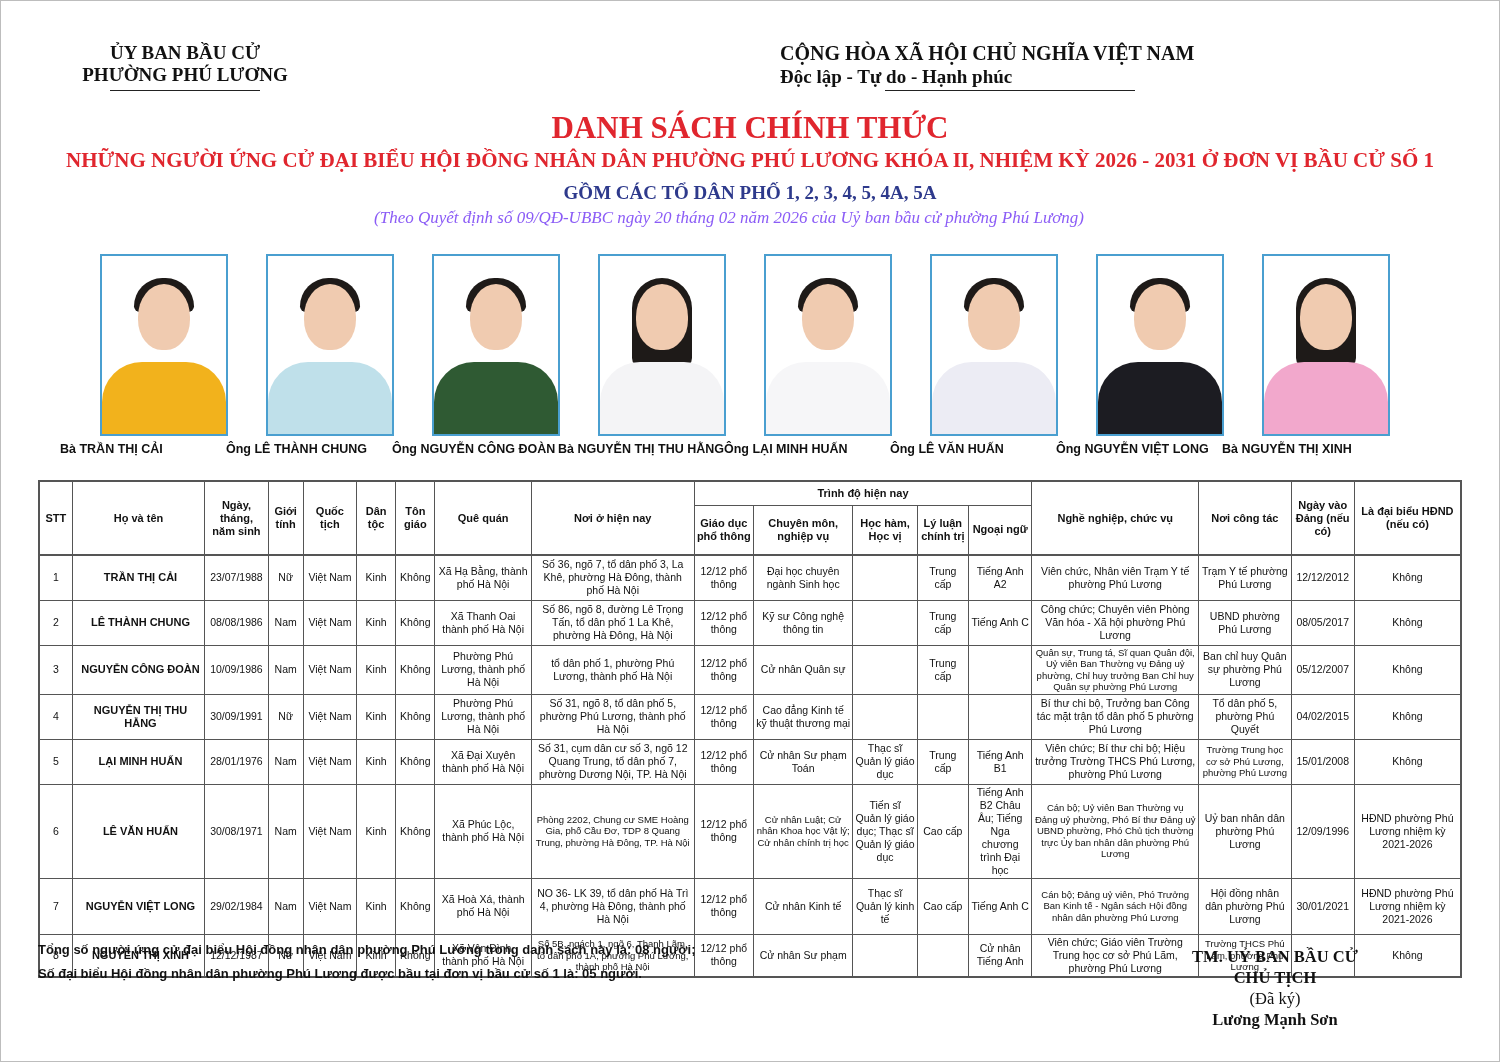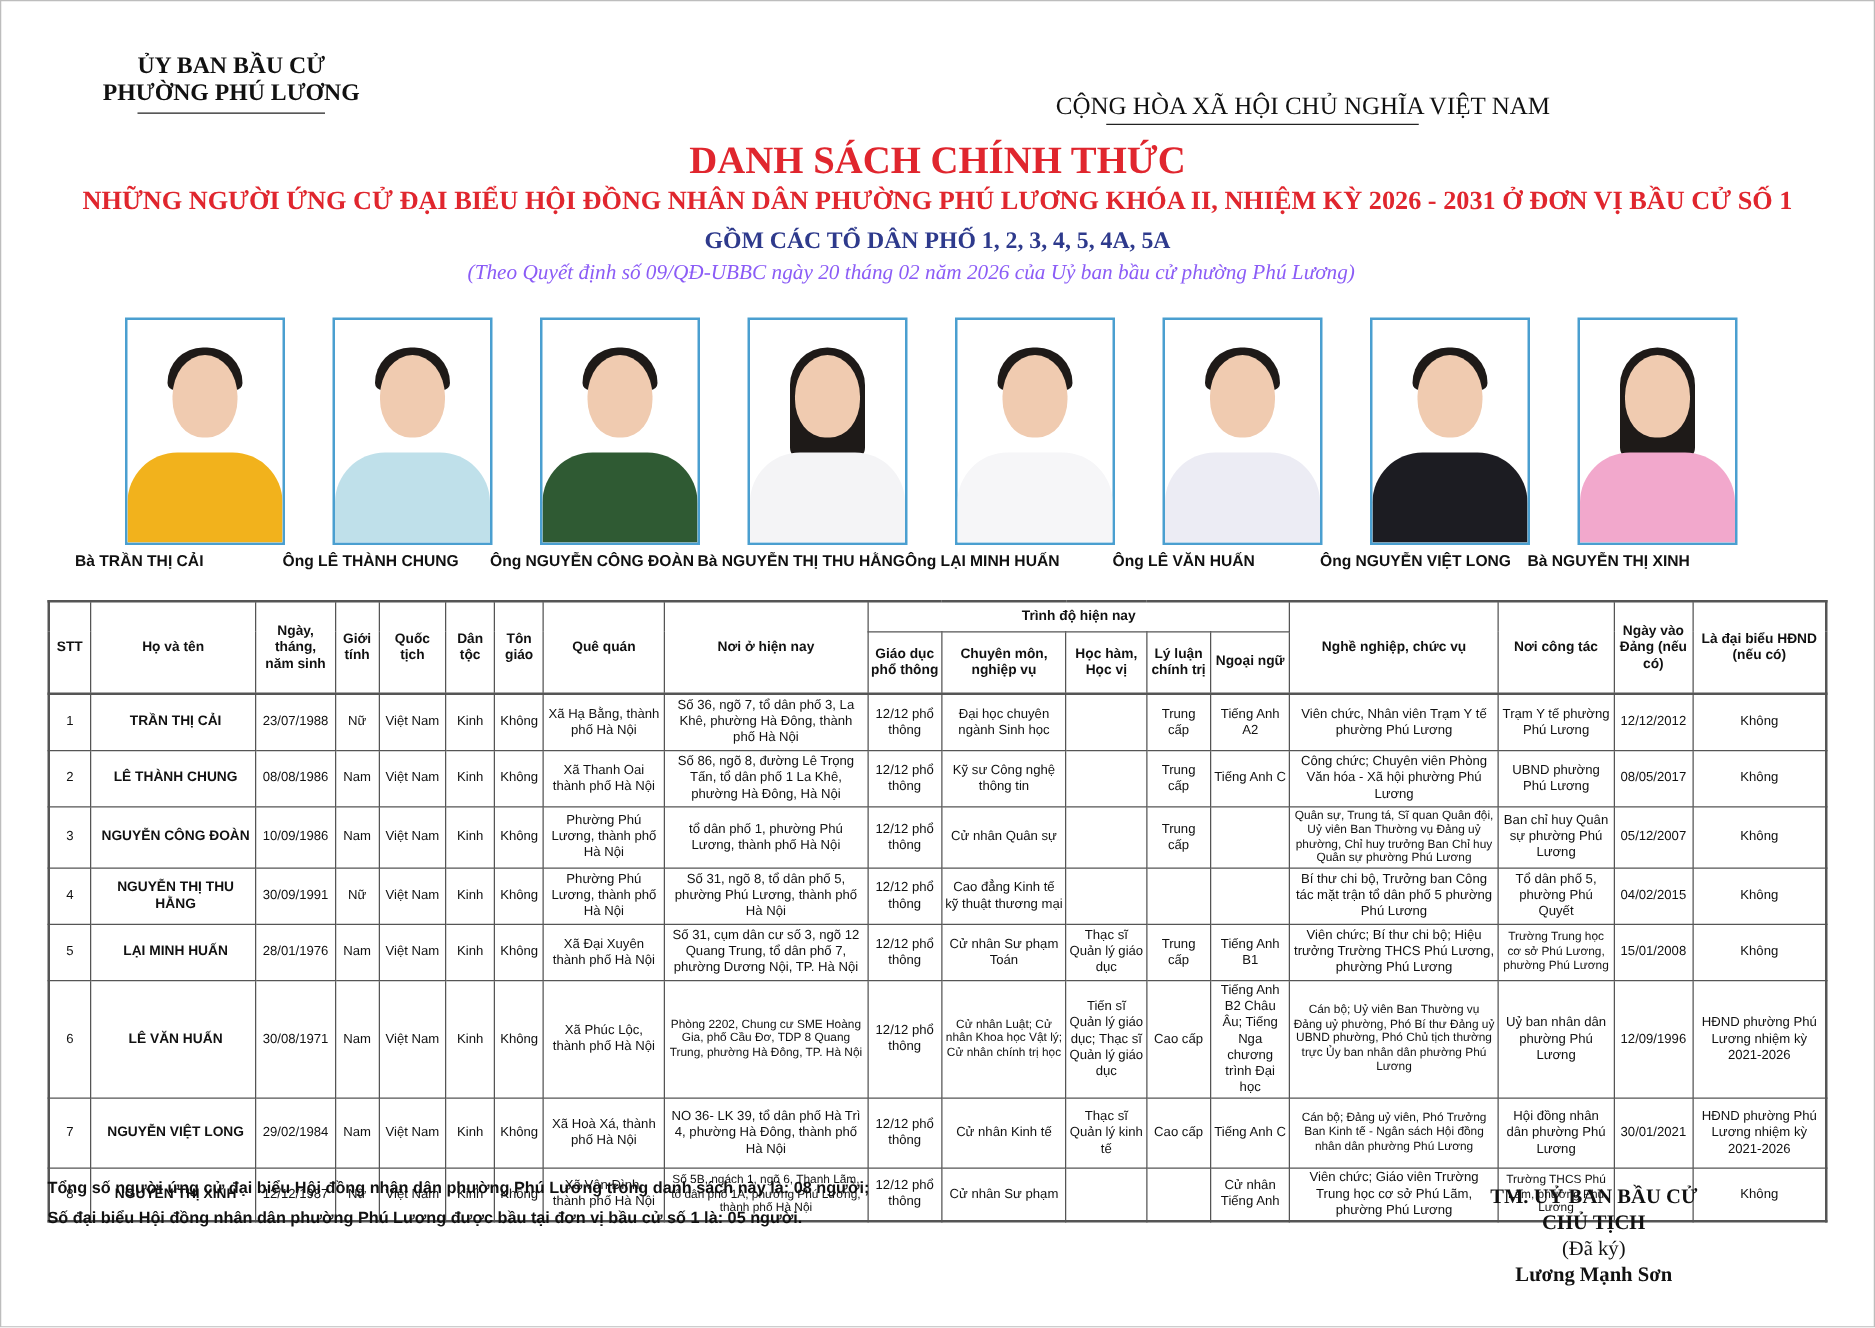--- a/index.html
+++ b/index.html
@@ -1,21 +1,21 @@
 <!DOCTYPE html>
 <html><head>
 <meta charset="utf-8">
 <style>
   html, body { margin: 0; padding: 0; background: #ffffff; }
   body { width: 1500px; height: 1062px; position: relative; overflow: hidden; font-family: "Liberation Sans", sans-serif; color: #111; }
   .frame { position: absolute; left: 0; top: 0; width: 1498px; height: 1060px; border: 1px solid #bdbdbd; }
   .serif { font-family: "Liberation Serif", "DejaVu Serif", serif; }
   .hdr-left { position: absolute; left: 60px; top: 42px; width: 250px; text-align: center; font-weight: bold; font-size: 19px; line-height: 22px; }
   .hdr-left .rule { width: 150px; height: 1px; background: #222; margin: 4px auto 0; }
-  .hdr-right { position: absolute; left: 780px; top: 42px; width: 460px; text-align: right; font-weight: normal; font-size: 20px; line-height: 23px; margin-top: 32px; }
+  .hdr-right { position: absolute; left: 780px; top: 42px; width: 460px; text-align: left; font-weight: bold; font-size: 20px; line-height: 23px; }
   .hdr-right .motto { font-size: 19px; }
   .hdr-right .rule { width: 250px; height: 1px; background: #222; margin: 2px auto 0; }
   .title { position: absolute; left: 0; top: 110px; width: 1500px; text-align: center; font-weight: bold; color: #e0262e; font-size: 31px; }
   .subtitle { position: absolute; left: 0; top: 148px; width: 1500px; text-align: center; font-weight: bold; color: #e0262e; font-size: 21px; }
   .subtitle2 { position: absolute; left: 0; top: 182px; width: 1500px; text-align: center; font-weight: bold; color: #2e3a8c; font-size: 19px; }
   .decision { position: absolute; left: 0; top: 208px; width: 1458px; text-align: center; font-style: italic; font-size: 17px; color: #8b5cf6; }
 
   .photos { position: absolute; left: 100px; top: 254px; width: 1300px; height: 210px; }
   .cand { position: absolute; top: 0; width: 128px; }
   .photo { width: 124px; height: 178px; border: 2px solid #4a9fd0; background: #fff; position: relative; overflow: hidden; }
@@ -43,20 +43,21 @@
 <div class="frame"></div>
 
 <div class="hdr-left serif">
   <div>ỦY BAN BẦU CỬ</div>
   <div>PHƯỜNG PHÚ LƯƠNG</div>
   <div class="rule"></div>
 </div>
 
 <div class="hdr-right serif">
   <div>CỘNG HÒA XÃ HỘI CHỦ NGHĨA VIỆT NAM</div>
+  <div class="motto">Độc lập - Tự do - Hạnh phúc</div>
   <div class="rule"></div>
 </div>
 
 <div class="title serif">DANH SÁCH CHÍNH THỨC</div>
 <div class="subtitle serif">NHỮNG NGƯỜI ỨNG CỬ ĐẠI BIỂU HỘI ĐỒNG NHÂN DÂN PHƯỜNG PHÚ LƯƠNG KHÓA II, NHIỆM KỲ 2026 - 2031 Ở ĐƠN VỊ BẦU CỬ SỐ 1</div>
 <div class="subtitle2 serif">GỒM CÁC TỔ DÂN PHỐ 1, 2, 3, 4, 5, 4A, 5A</div>
 <div class="decision serif">(Theo Quyết định số 09/QĐ-UBBC ngày 20 tháng 02 năm 2026 của Uỷ ban bầu cử phường Phú Lương)</div>
 
 <div class="photos" id="photos">
     <div class="cand" style="left: 0px;">

